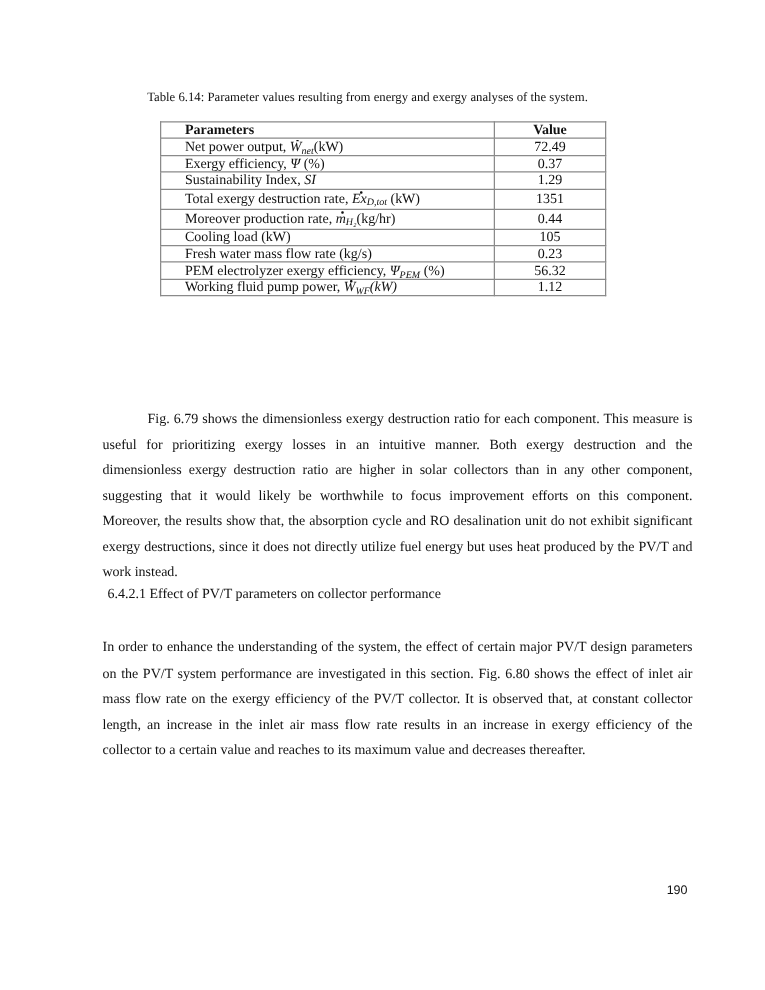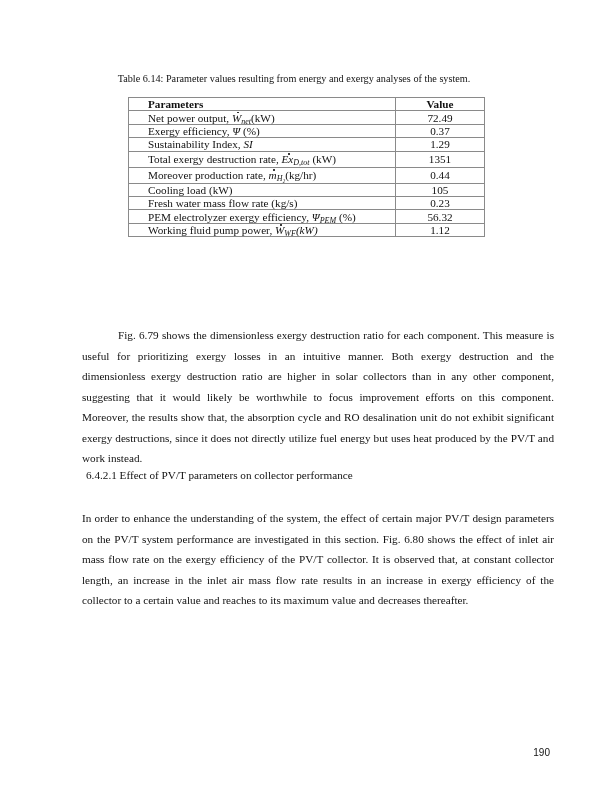--- a/index.html
+++ b/index.html
@@ -89,21 +89,21 @@
       left: 70px;
       top: 452px;
       font-size: 11.2px;
       font-weight: normal;
       line-height: 14px;
       margin: 16px;
     }
     .page-number {
       position: absolute;
       left: 520px;
-      top: 747px;
+      top: 707px;
       width: 30px;
       text-align: right;
       font-family: "Liberation Sans", "DejaVu Sans", sans-serif;
       font-size: 10px;
     }
   </style>
 </head>
 <body>
 
 <div class="caption">Table 6.14: Parameter values resulting from energy and exergy analyses of the system.</div>

